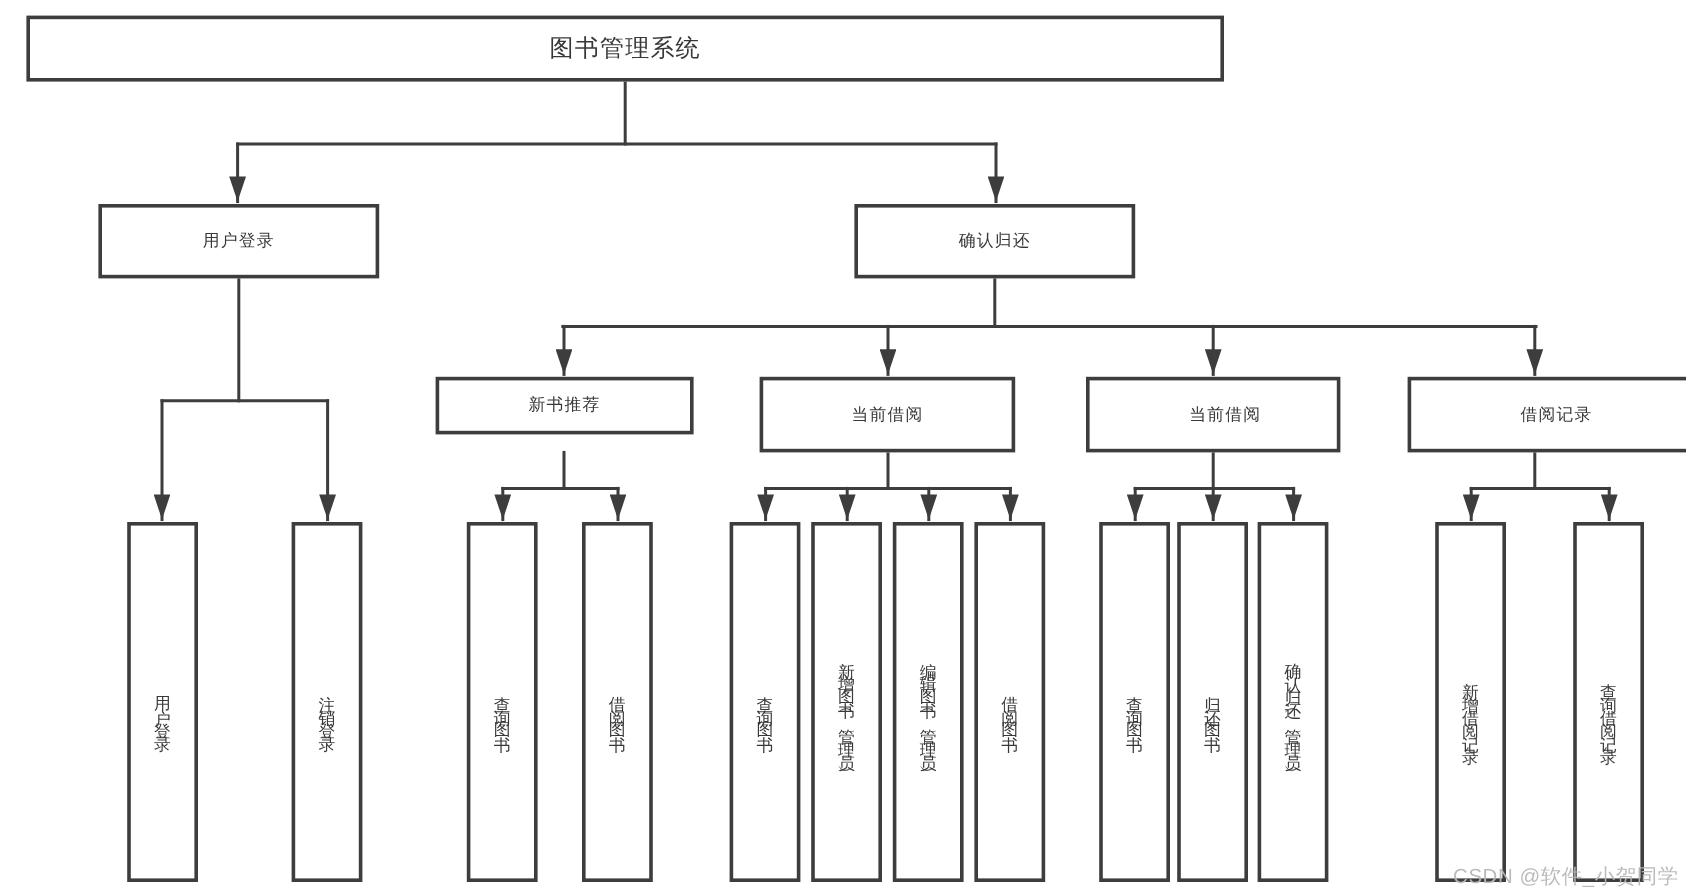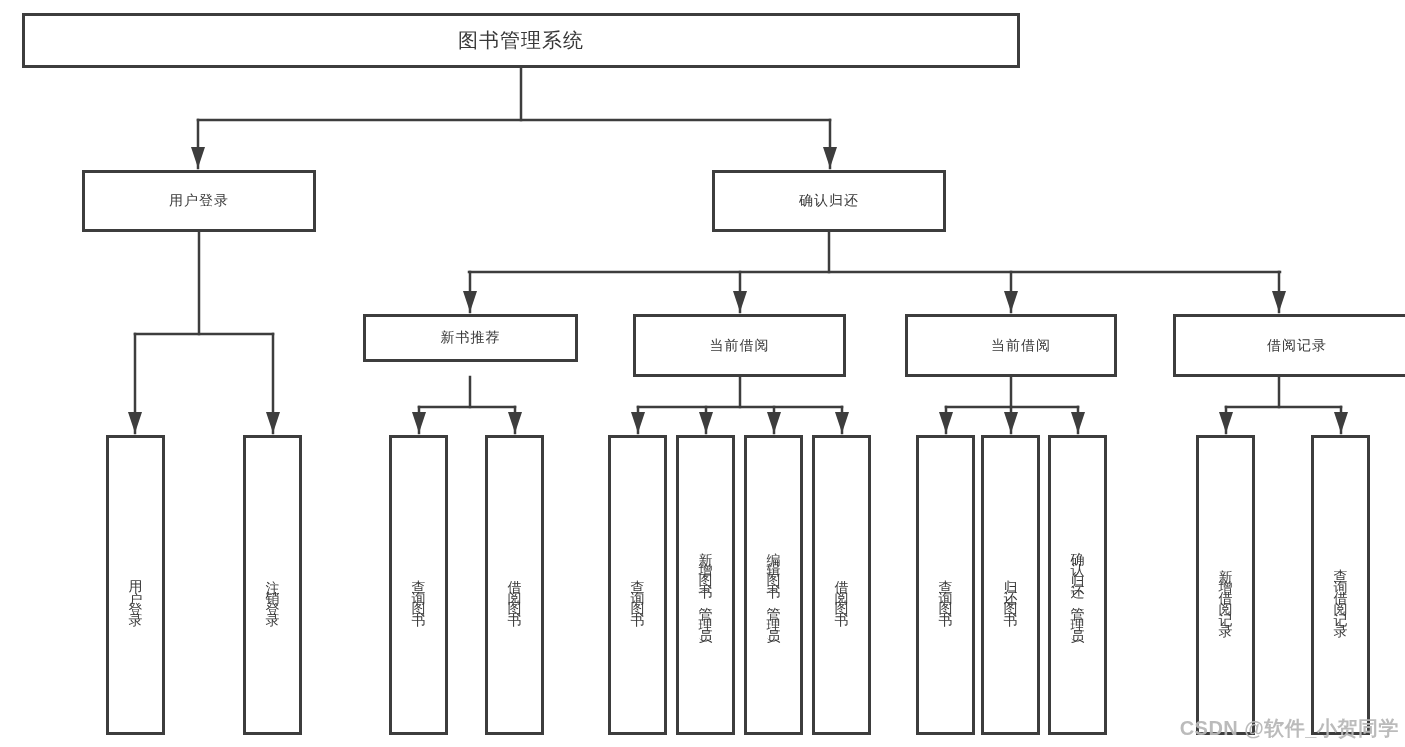--- a/index.html
+++ b/index.html
@@ -73,26 +73,25 @@
   .n-leaf-query-book-3   { left: 916px; }
   .n-leaf-return-book    { left: 981px; }
   .n-leaf-confirm-return { left: 1048px; }
   .n-leaf-add-record     { left: 1196px; }
   .n-leaf-query-record   { left: 1311px; }
 
   .watermark {
     position: absolute;
     right: 6px;
     bottom: 5px;
-    font-size: 20px;
+    font-size: 17px;
     color: var(--watermark);
     z-index: 5;
     letter-spacing: 0.5px;
     opacity: 0.95;
-    font-weight: bold;
   }
 </style>
 </head>
 <body>
 
 <div class="canvas">
 
   <svg class="connector-svg" viewBox="0 0 1405 747" xmlns="http://www.w3.org/2000/svg" aria-hidden="true">
     <defs>
       <marker id="arrow" viewBox="0 0 21 14" refX="21" refY="7" markerWidth="21" markerHeight="14" markerUnits="userSpaceOnUse" orient="auto">

